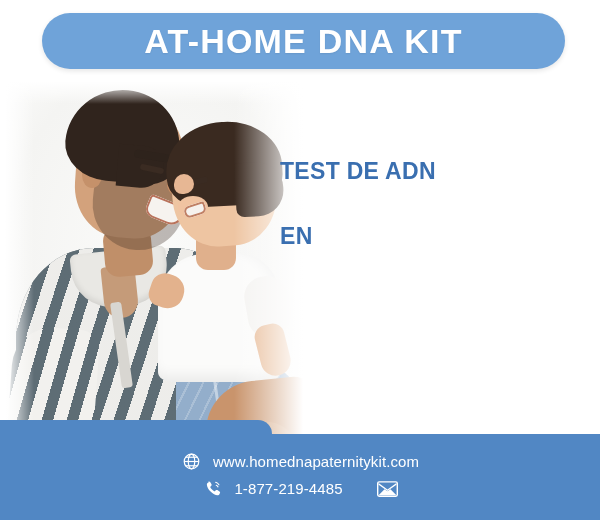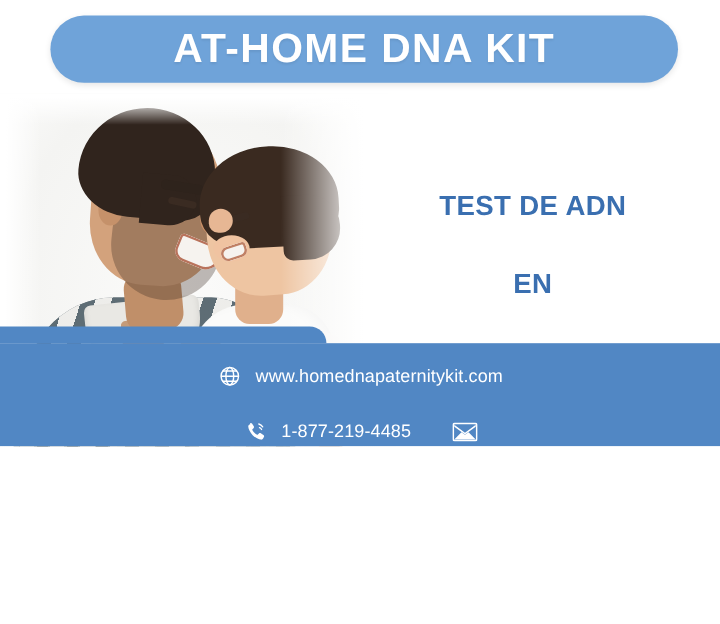--- a/index.html
+++ b/index.html
@@ -8,21 +8,21 @@
     padding: 0;
     background: #ffffff;
   }
   body {
     font-family: "Liberation Sans", sans-serif;
   }
 
   #poster {
     position: relative;
     width: 600px;
-    height: 372px;
+    height: 520px;
     background: #ffffff;
     overflow: hidden;
   }
 
   
   .header-banner {
     position: absolute;
     left: 42px;
     top: 13px;
     width: 523px;
@@ -367,24 +367,24 @@
   .photo-fade-top {
     position: absolute;
     left: 0; top: 0;
     width: 100%; height: 26px;
     background: linear-gradient(to top, rgba(255,255,255,0) 0%, #ffffff 88%);
   }
 
   
   .headline-block {
     position: absolute;
-    left: 295px;
+    left: 280px;
     top: 160px;
     width: 298px;
-    text-align: center;
+    text-align: left;
   }
   .headline-line {
     color: #3a6fb0;
     font-size: 23px;
     font-weight: bold;
     letter-spacing: 0.3px;
     line-height: 1;
     white-space: nowrap;
   }
   .headline-line.l1 { margin-bottom: 42px; }
@@ -412,21 +412,21 @@
   }
   .footer-row {
     position: absolute;
     left: 0;
     width: 600px;
     display: flex;
     align-items: center;
     justify-content: center;
   }
   .footer-row-1 { top: 17px; }
-  .footer-row-2 { top: 63px; gap: 34px; }
+  .footer-row-2 { top: 44px; gap: 34px; }
 
   .contact-item {
     display: flex;
     align-items: center;
     gap: 11px;
   }
   .contact-text {
     color: #ffffff;
     font-size: 15px;
     font-weight: normal;

